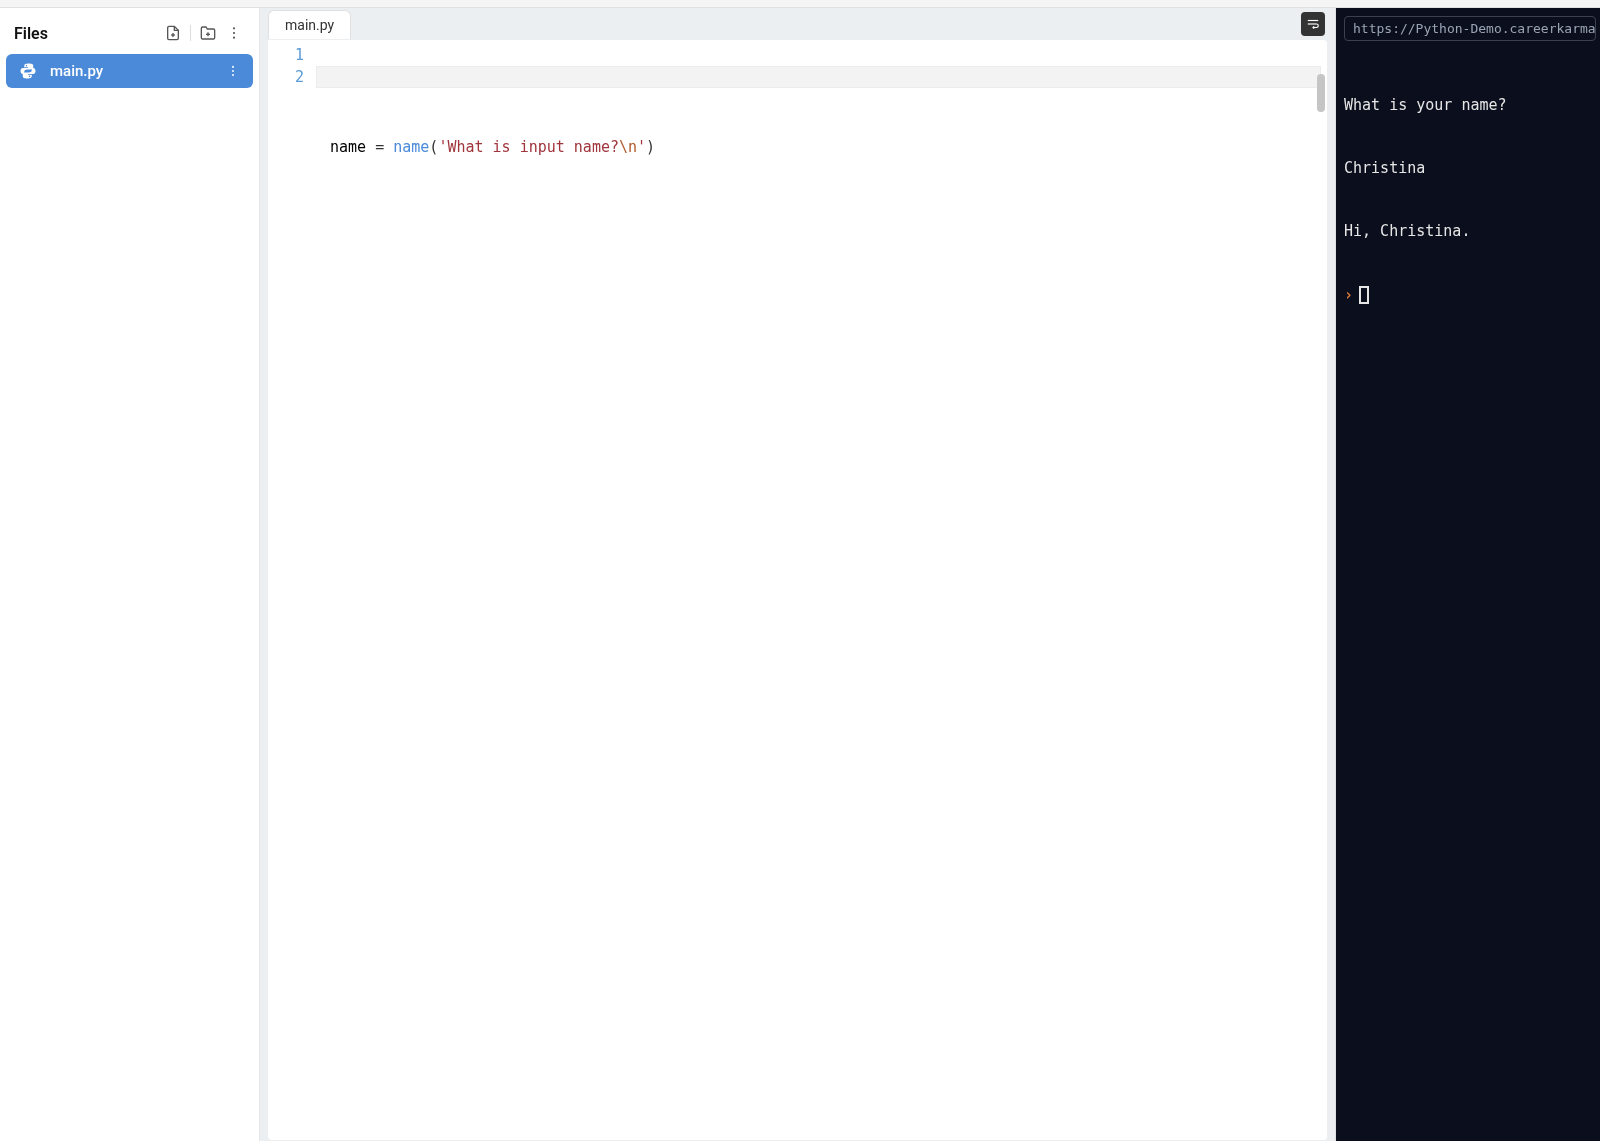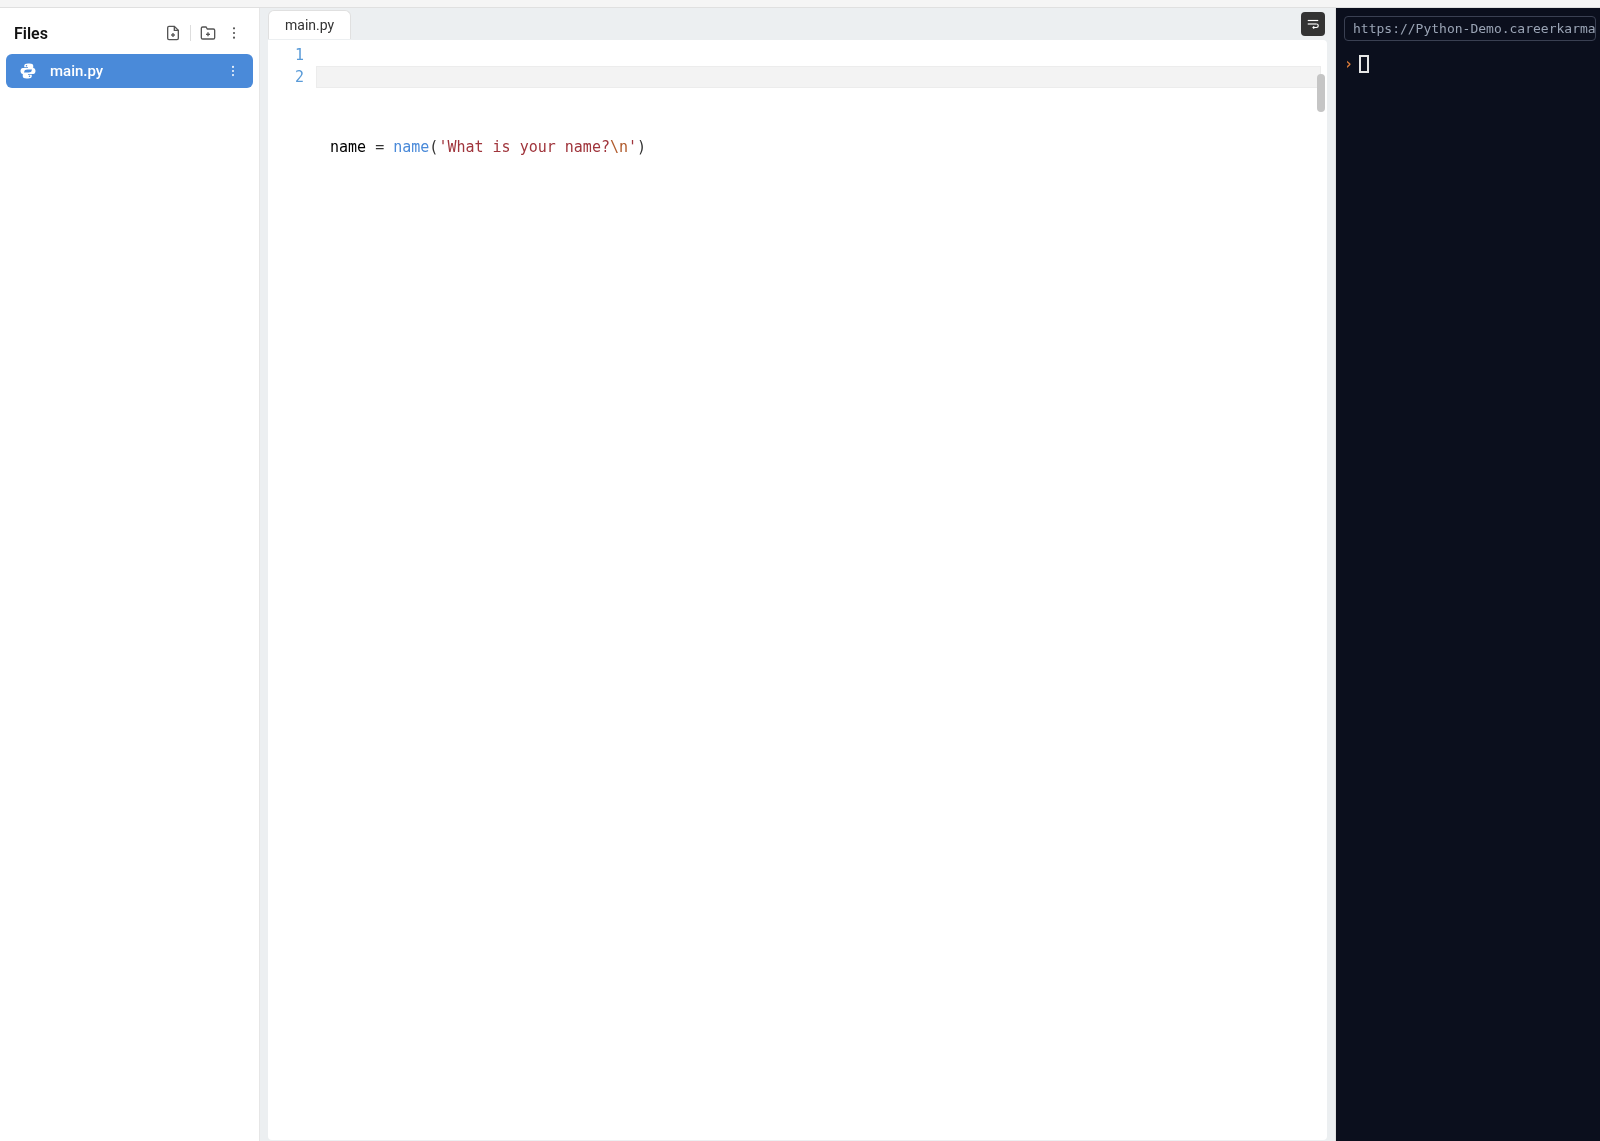--- a/index.html
+++ b/index.html
@@ -316,27 +316,32 @@
         </svg>
       </div>
     </div>
     <div class="code-area">
       <div class="current-line" style="top:26px;"></div>
       <div class="code-gutter">
         <div class="ln">1</div>
         <div class="ln">2</div>
       </div>
       <div class="code-lines">
-        <div class="code-line"><span class="tok-id">name</span><span class="tok-op"> = </span><span class="tok-fn">name</span><span class="tok-op">(</span><span class="tok-str">'What is your name?</span><span class="tok-esc">\n</span><span class="tok-str">'</span><span class="tok-op">)</span></div>
+        <div class="code-line"><span class="tok-id">name</span><span class="tok-op"> = </span><span class="tok-fn">name</span><span class="tok-op">(</span><span class="tok-str">'What is input name?</span><span class="tok-esc">\n</span><span class="tok-str">'</span><span class="tok-op">)</span></div>
       </div>
       <div class="vscroll-thumb"></div>
     </div>
   </div>
 
   <div class="console-pane">
     <div class="console-url">https://Python-Demo.careerkarma.repl.run</div>
+    <div class="console-output">
+      <div>What is your name?</div>
+      <div>Christina</div>
+      <div>Hi, Christina.</div>
+    </div>
     <div class="console-prompt">
       <span class="prompt-caret">›</span>
       <span class="prompt-cursor"></span>
     </div>
   </div>
 
 </div>
 
 </body></html>

